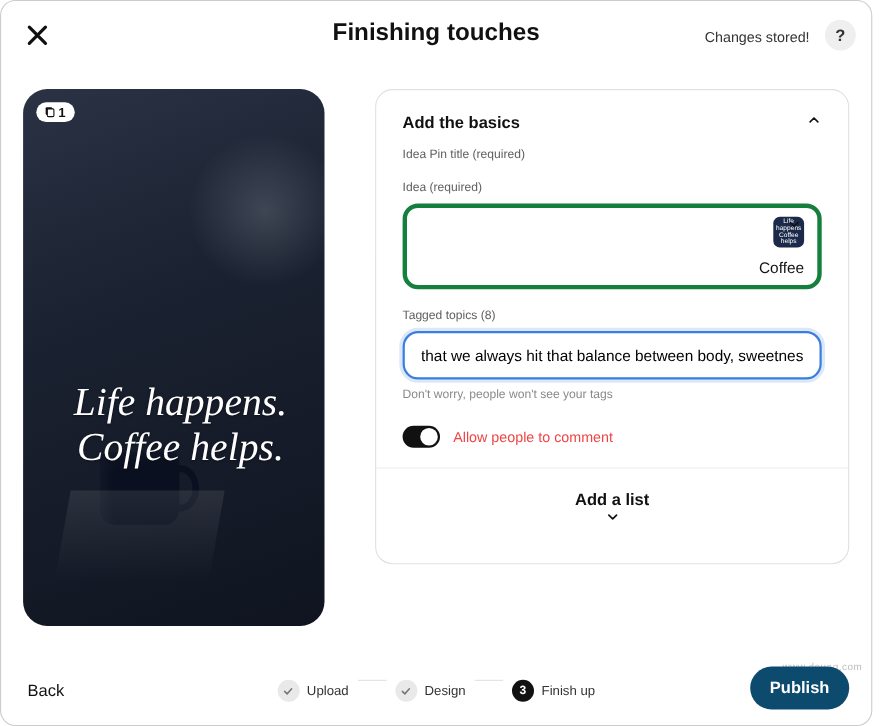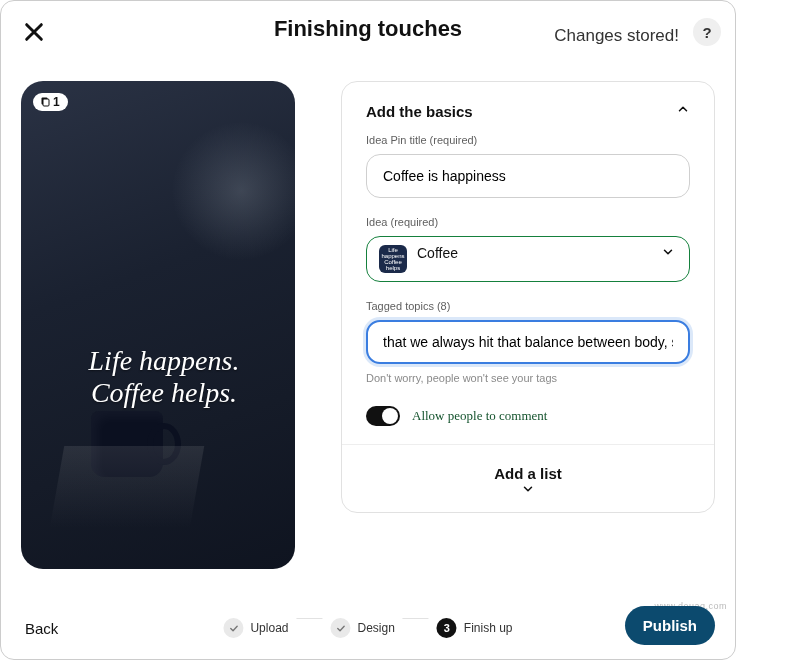--- a/index.html
+++ b/index.html
@@ -1,48 +1,48 @@
 <!DOCTYPE html>
 <html><head>
 <meta charset="utf-8">
 <style>
   * { box-sizing: border-box; margin: 0; padding: 0; }
   html, body { width: 800px; height: 660px; font-family: -apple-system, BlinkMacSystemFont, "Segoe UI", Helvetica, Arial, sans-serif; background: #fff; color: #111; }
-  .frame { width: 736px; height: 660px; border: 1px solid #ccc; border-radius: 14px; position: relative; overflow: hidden; }
+  .frame { width: 793px; height: 660px; border: 1px solid #ccc; border-radius: 14px; position: relative; overflow: hidden; }
   .header { display: flex; align-items: center; justify-content: center; height: 56px; position: relative; padding: 0 20px; }
   .close-btn { position: absolute; left: 22px; top: 20px; width: 24px; height: 24px; cursor: pointer; }
   .close-btn svg { width: 22px; height: 22px; }
   .title { font-size: 22px; font-weight: 700; }
-  .changes { position: absolute; right: 56px; top: 25px; font-size: 17px; color: #333; }
+  .changes { position: absolute; right: 56px; top: 25px; font-size: 13px; color: #333; }
   .help { position: absolute; right: 14px; top: 17px; width: 28px; height: 28px; border-radius: 50%; background: #efefef; display: flex; align-items: center; justify-content: center; font-weight: 700; font-size: 15px; color: #333; cursor: pointer; }
   .body { display: flex; padding: 24px 20px 0 20px; gap: 46px; }
   .preview { width: 274px; height: 488px; border-radius: 22px; background: linear-gradient(160deg, #2a3244 0%, #1a2130 40%, #151b28 70%, #0f1420 100%); position: relative; overflow: hidden; flex-shrink: 0; }
   .preview::before { content: ""; position: absolute; top: 40px; left: 150px; width: 140px; height: 140px; background: radial-gradient(circle, rgba(180,190,200,0.22) 0%, rgba(0,0,0,0) 70%); border-radius: 50%; }
   .preview::after { content: ""; position: absolute; top: 365px; left: 36px; width: 140px; height: 82px; background: linear-gradient(180deg, rgba(200,200,200,0.12), rgba(0,0,0,0)); transform: skewX(-10deg); }
   .mug { position: absolute; top: 330px; left: 70px; width: 72px; height: 66px; background: #0b1020; border-radius: 8px 8px 14px 14px; box-shadow: inset 6px 6px 12px rgba(255,255,255,0.04); }
   .mug::after { content: ""; position: absolute; right: -18px; top: 12px; width: 22px; height: 30px; border: 6px solid #0b1020; border-radius: 50%; }
   .badge { position: absolute; top: 12px; left: 12px; background: #fff; border-radius: 12px; padding: 2px 8px 2px 6px; display: flex; align-items: center; gap: 2px; font-size: 12px; font-weight: 700; color: #111; }
   .badge svg { width: 12px; height: 12px; }
-  .script-text { position: absolute; top: 264px; left: 0; right: 0; text-align: center; color: #fff; font-family: "Brush Script MT", cursive; font-style: italic; font-size: 28px; line-height: 1.15; text-shadow: 0 1px 2px rgba(0,0,0,0.5); white-space: pre-line; margin-left: 12px; }
+  .script-text { position: absolute; top: 264px; left: 0; right: 0; text-align: center; color: #fff; font-family: "Brush Script MT", cursive; font-style: italic; font-size: 36px; line-height: 1.15; text-shadow: 0 1px 2px rgba(0,0,0,0.5); white-space: pre-line; margin-left: 12px; }
   .panel { flex: 1; border: 1px solid #e1e1e1; border-radius: 16px; padding: 0; height: 432px; }
   .sec-head { display: flex; justify-content: space-between; align-items: center; padding: 20px 24px 14px 24px; cursor: pointer; gap: 26px; }
   .sec-head h3 { font-size: 15px; font-weight: 700; }
   .sec-body { padding: 0 24px 18px 24px; }
   .flabel { font-size: 11px; color: #5f5f5f; margin-bottom: 8px; display: block; }
   .tinput { width: 100%; border: 1px solid #cfcfcf; border-radius: 14px; padding: 13px 16px; font-size: 14px; outline: none; }
   .tinput.focused { border: 2px solid #3a7de0; box-shadow: 0 0 0 3px rgba(58,125,224,0.18); padding: 12px 15px; }
-  .board-sel { width: 100%; border: 1px solid #15803d; border-radius: 14px; padding: 8px 12px; display: flex; align-items: flex-start; gap: 10px; cursor: pointer; position: relative; }
+  .board-sel { width: 100%; border: 4px solid #15803d; border-radius: 14px; padding: 8px 12px; display: flex; align-items: flex-end; gap: 10px; cursor: pointer; position: relative; flex-direction: column; }
   .board-thumb { width: 28px; height: 28px; border-radius: 6px; background: #1b2a4a; display: flex; align-items: center; justify-content: center; color: #fff; font-size: 6px; text-align: center; line-height: 1; padding: 2px; }
   .board-name { font-size: 14px; }
   .board-sel .chev { position: absolute; right: 14px; }
   .hint { font-size: 11px; color: #8a8a8a; margin-top: 8px; }
   .toggle-row { display: flex; align-items: center; gap: 12px; margin-top: 22px; }
   .toggle { width: 34px; height: 20px; border-radius: 10px; background: #111; position: relative; cursor: pointer; flex-shrink: 0; }
   .toggle .knob { position: absolute; top: 2px; right: 2px; width: 16px; height: 16px; background: #fff; border-radius: 50%; }
-  .toggle-label { font-size: 13px; color: #14532d; font-family: Liberation Serif, serif; }
+  .toggle-label { font-size: 13px; color: #ef4444; }
   .sec-divider { border-top: 1px solid #eee; }
   .addlist { display: flex; justify-content: space-between; align-items: center; padding: 20px 24px; cursor: pointer; flex-direction: column; }
   .addlist h3 { font-size: 15px; font-weight: 700; }
   .footer { position: absolute; bottom: 0; left: 0; right: 0; height: 62px; display: flex; align-items: center; padding: 0 24px; }
   .back { font-size: 15px; font-weight: 400; cursor: pointer; }
   .steps { position: absolute; left: 50%; transform: translateX(-50%); display: flex; gap: 8px; }
   .step { display: flex; align-items: center; gap: 7px; }
   .step .circ { width: 20px; height: 20px; border-radius: 50%; background: #e9e9e9; display: flex; align-items: center; justify-content: center; }
   .step .circ.done svg { width: 11px; height: 11px; }
   .step .circ.active { background: #111; color: #fff; font-size: 11px; font-weight: 700; }
@@ -93,21 +93,20 @@
         <h3>Add the basics</h3>
         <span class="chev"><svg viewBox="0 0 24 24">
               <path d="M6 15 L12 9 L18 15" stroke="#111" stroke-width="2.6" fill="none" stroke-linecap="round" stroke-linejoin="round"></path>
             </svg></span>
       </div>
 
       <div class="sec-body">
 
         <div class="fgroup">
           <label class="flabel">Idea Pin title (required)</label>
-          <input class="tinput" type="text" value="Coffee is happiness" style="">
         </div>
 
         <div class="fgroup">
           <label class="flabel">Idea (required)</label>
           <div class="board-sel">
             <div class="board-thumb">Life happens Coffee helps</div>
             <div class="board-name">Coffee</div>
             <span class="chev"><svg viewBox="0 0 24 24">
                   <path d="M6 9 L12 15 L18 9" stroke="#111" stroke-width="2.6" fill="none" stroke-linecap="round" stroke-linejoin="round"></path>
                 </svg></span>

